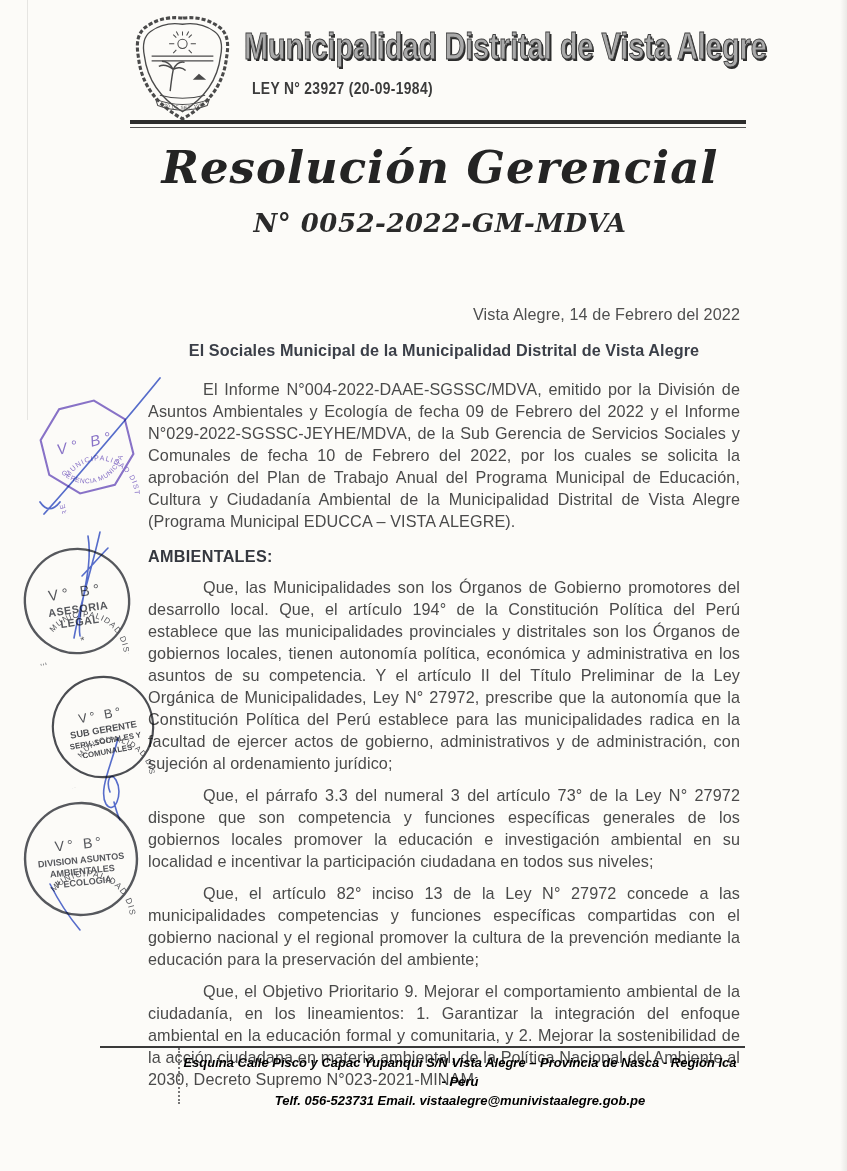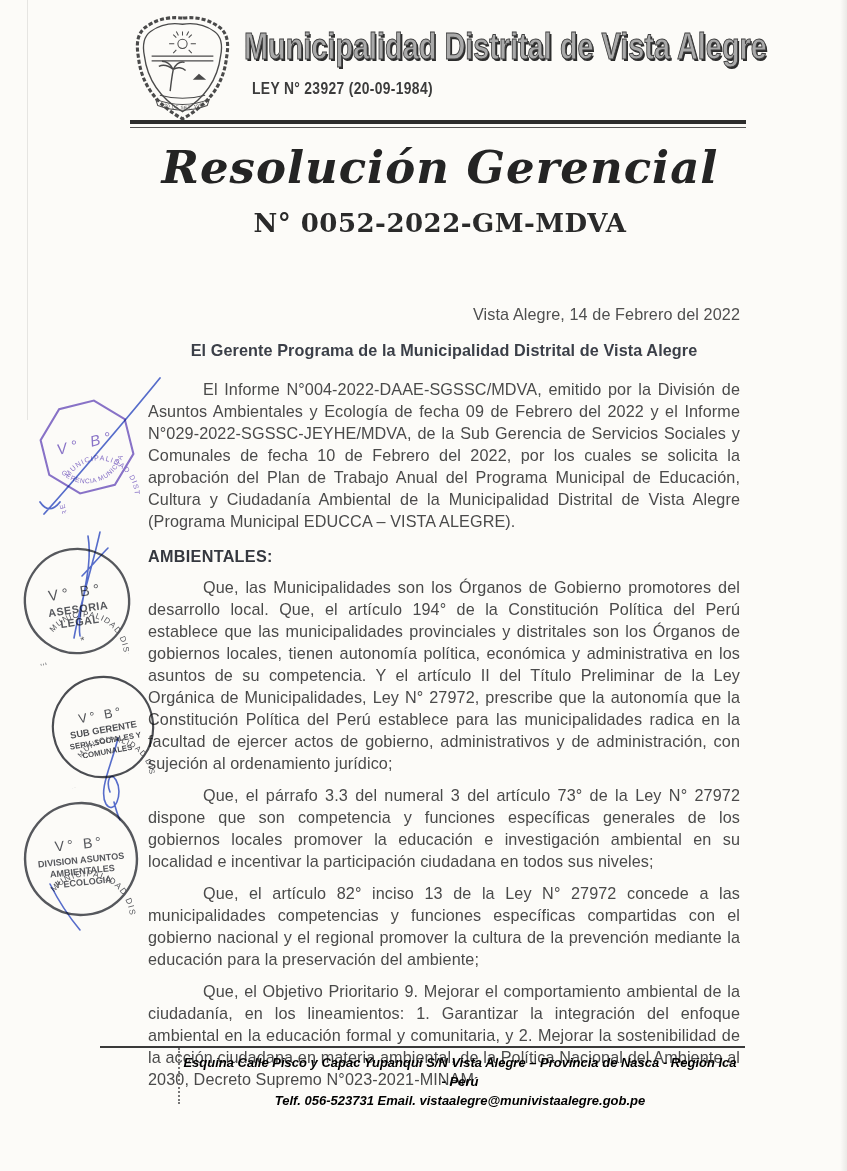--- a/index.html
+++ b/index.html
@@ -38,21 +38,21 @@
   
   .res-title {
     position:absolute; left:140px; top:141px; width:600px;
     text-align:center; font-family:"DejaVu Serif", serif;
     font-style:italic; font-weight:bold; font-size:45px; color:#242424;
     letter-spacing:1px;
   }
   .res-number {
     position:absolute; left:140px; top:208px; width:600px;
     text-align:center; font-family:"DejaVu Serif", serif;
-    font-weight:bold; font-size:26px; color:#2a2a2a;
+    font-style:italic; font-weight:bold; font-size:26px; color:#2a2a2a;
     letter-spacing:0.5px;
   }
 
   
   .doc-body {
     position:absolute; left:148px; top:268px; width:592px;
     font-size:16.2px; line-height:22px; letter-spacing:0.1px;
   }
   .dateline { text-align:right; margin-bottom:14px; color:#4f4f4f;margin-top:35px; }
   .addressee { text-align:center; font-weight:bold; color:#3b3f48; margin-bottom:17px; }
@@ -109,21 +109,21 @@
 
   <div class="header-municipality">Municipalidad Distrital de Vista Alegre</div>
   <div class="header-law">LEY N° 23927 (20-09-1984)</div>
   <div class="header-rule"></div>
 
   <div class="res-title">Resolución Gerencial</div>
   <div class="res-number">N° 0052-2022-GM-MDVA</div>
 
   <div class="doc-body">
     <div class="dateline">Vista Alegre, 14 de Febrero del 2022</div>
-    <div class="addressee">El Gerente Programa de la Municipalidad Distrital de Vista Alegre</div>
+    <div class="addressee">El Sociales Municipal de la Municipalidad Distrital de Vista Alegre</div>
     <p class="para visto">El Informe N°004-2022-DAAE-SGSSC/MDVA, emitido por la División de Asuntos Ambientales y Ecología de fecha 09 de Febrero del 2022 y el Informe N°029-2022-SGSSC-JEYHE/MDVA, de la Sub Gerencia de Servicios Sociales y Comunales de fecha 10 de Febrero del 2022, por los cuales se solicita la aprobación del Plan de Trabajo Anual del Programa Municipal de Educación, Cultura y Ciudadanía Ambiental de la Municipalidad Distrital de Vista Alegre (Programa Municipal EDUCCA – VISTA ALEGRE).</p>
     <div class="section-label">AMBIENTALES:</div>
     <p class="para">Que, las Municipalidades son los Órganos de Gobierno promotores del desarrollo local. Que, el artículo 194° de la Constitución Política del Perú establece que las municipalidades provinciales y distritales son los Órganos de gobiernos locales, tienen autonomía política, económica y administrativa en los asuntos de su competencia. Y el artículo II del Título Preliminar de la Ley Orgánica de Municipalidades, Ley N° 27972, prescribe que la autonomía que la Constitución Política del Perú establece para las municipalidades radica en la facultad de ejercer actos de gobierno, administrativos y de administración, con sujeción al ordenamiento jurídico;</p>
     <p class="para">Que, el párrafo 3.3 del numeral 3 del artículo 73° de la Ley N° 27972 dispone que son competencia y funciones específicas generales de los gobiernos locales promover la educación e investigación ambiental en su localidad e incentivar la participación ciudadana en todos sus niveles;</p>
     <p class="para">Que, el artículo 82° inciso 13 de la Ley N° 27972 concede a las municipalidades competencias y funciones específicas compartidas con el gobierno nacional y el regional promover la cultura de la prevención mediante la educación para la preservación del ambiente;</p>
     <p class="para">Que, el Objetivo Prioritario 9. Mejorar el comportamiento ambiental de la ciudadanía, en los lineamientos: 1. Garantizar la integración del enfoque ambiental en la educación formal y comunitaria, y 2. Mejorar la sostenibilidad de la acción ciudadana en materia ambiental, de la Política Nacional del Ambiente al 2030, Decreto Supremo N°023-2021-MINAM.</p>
   </div>
 
   <svg class="stamp stamp-gm" width="122" height="118" viewBox="0 0 130 124" opacity="0.88">
     <defs>

